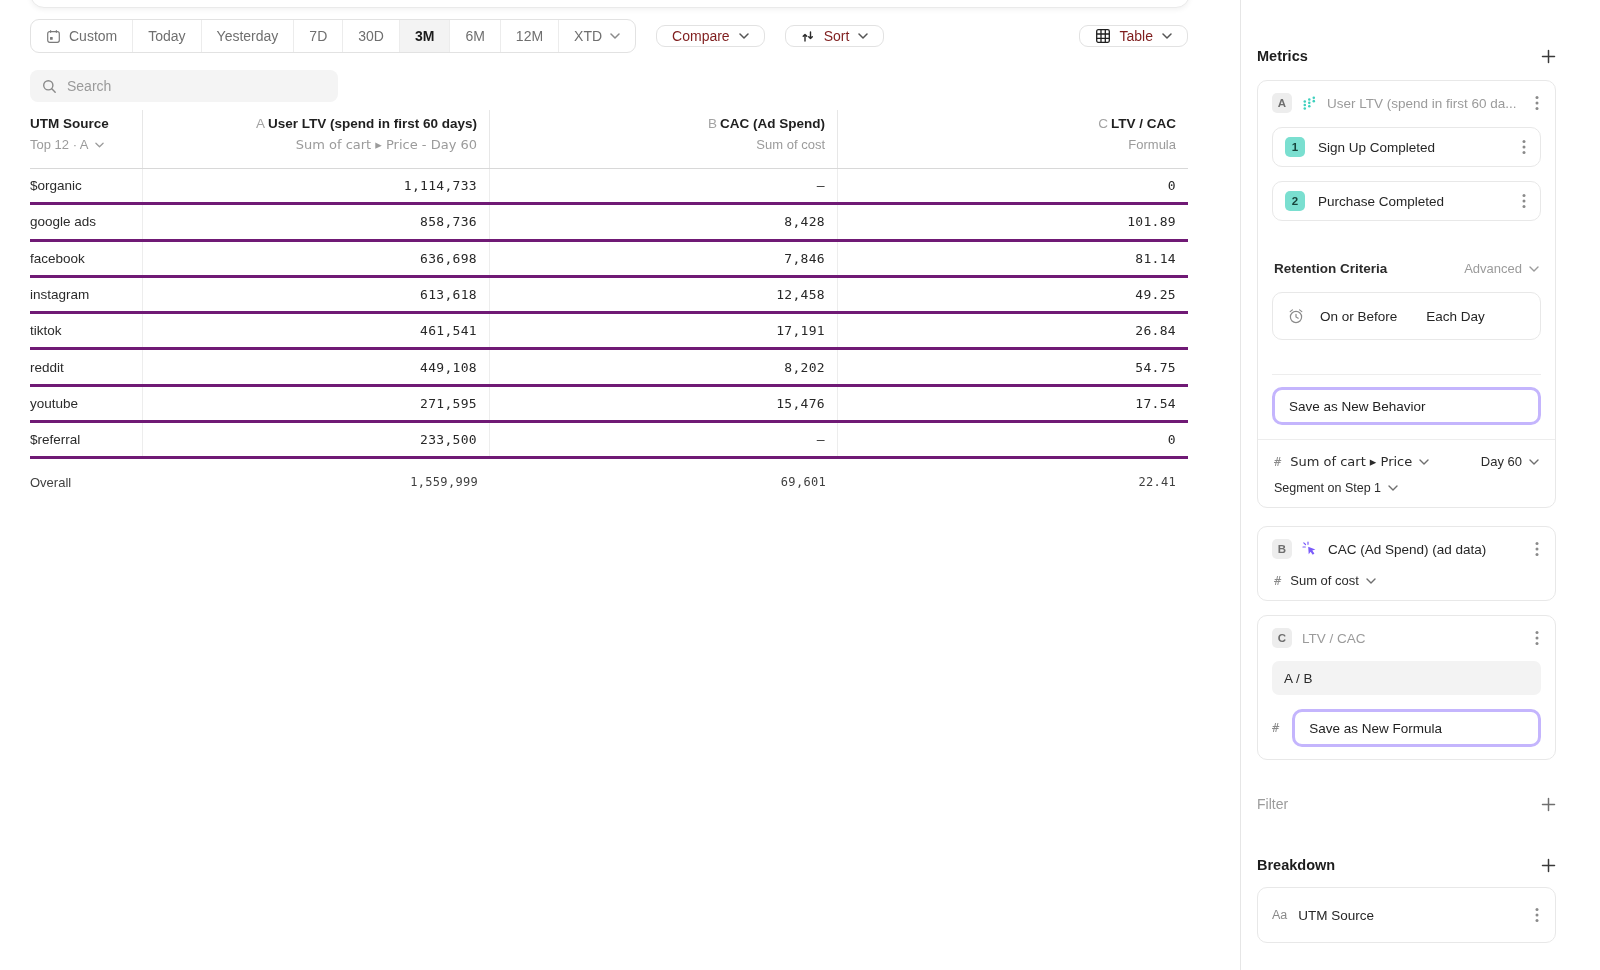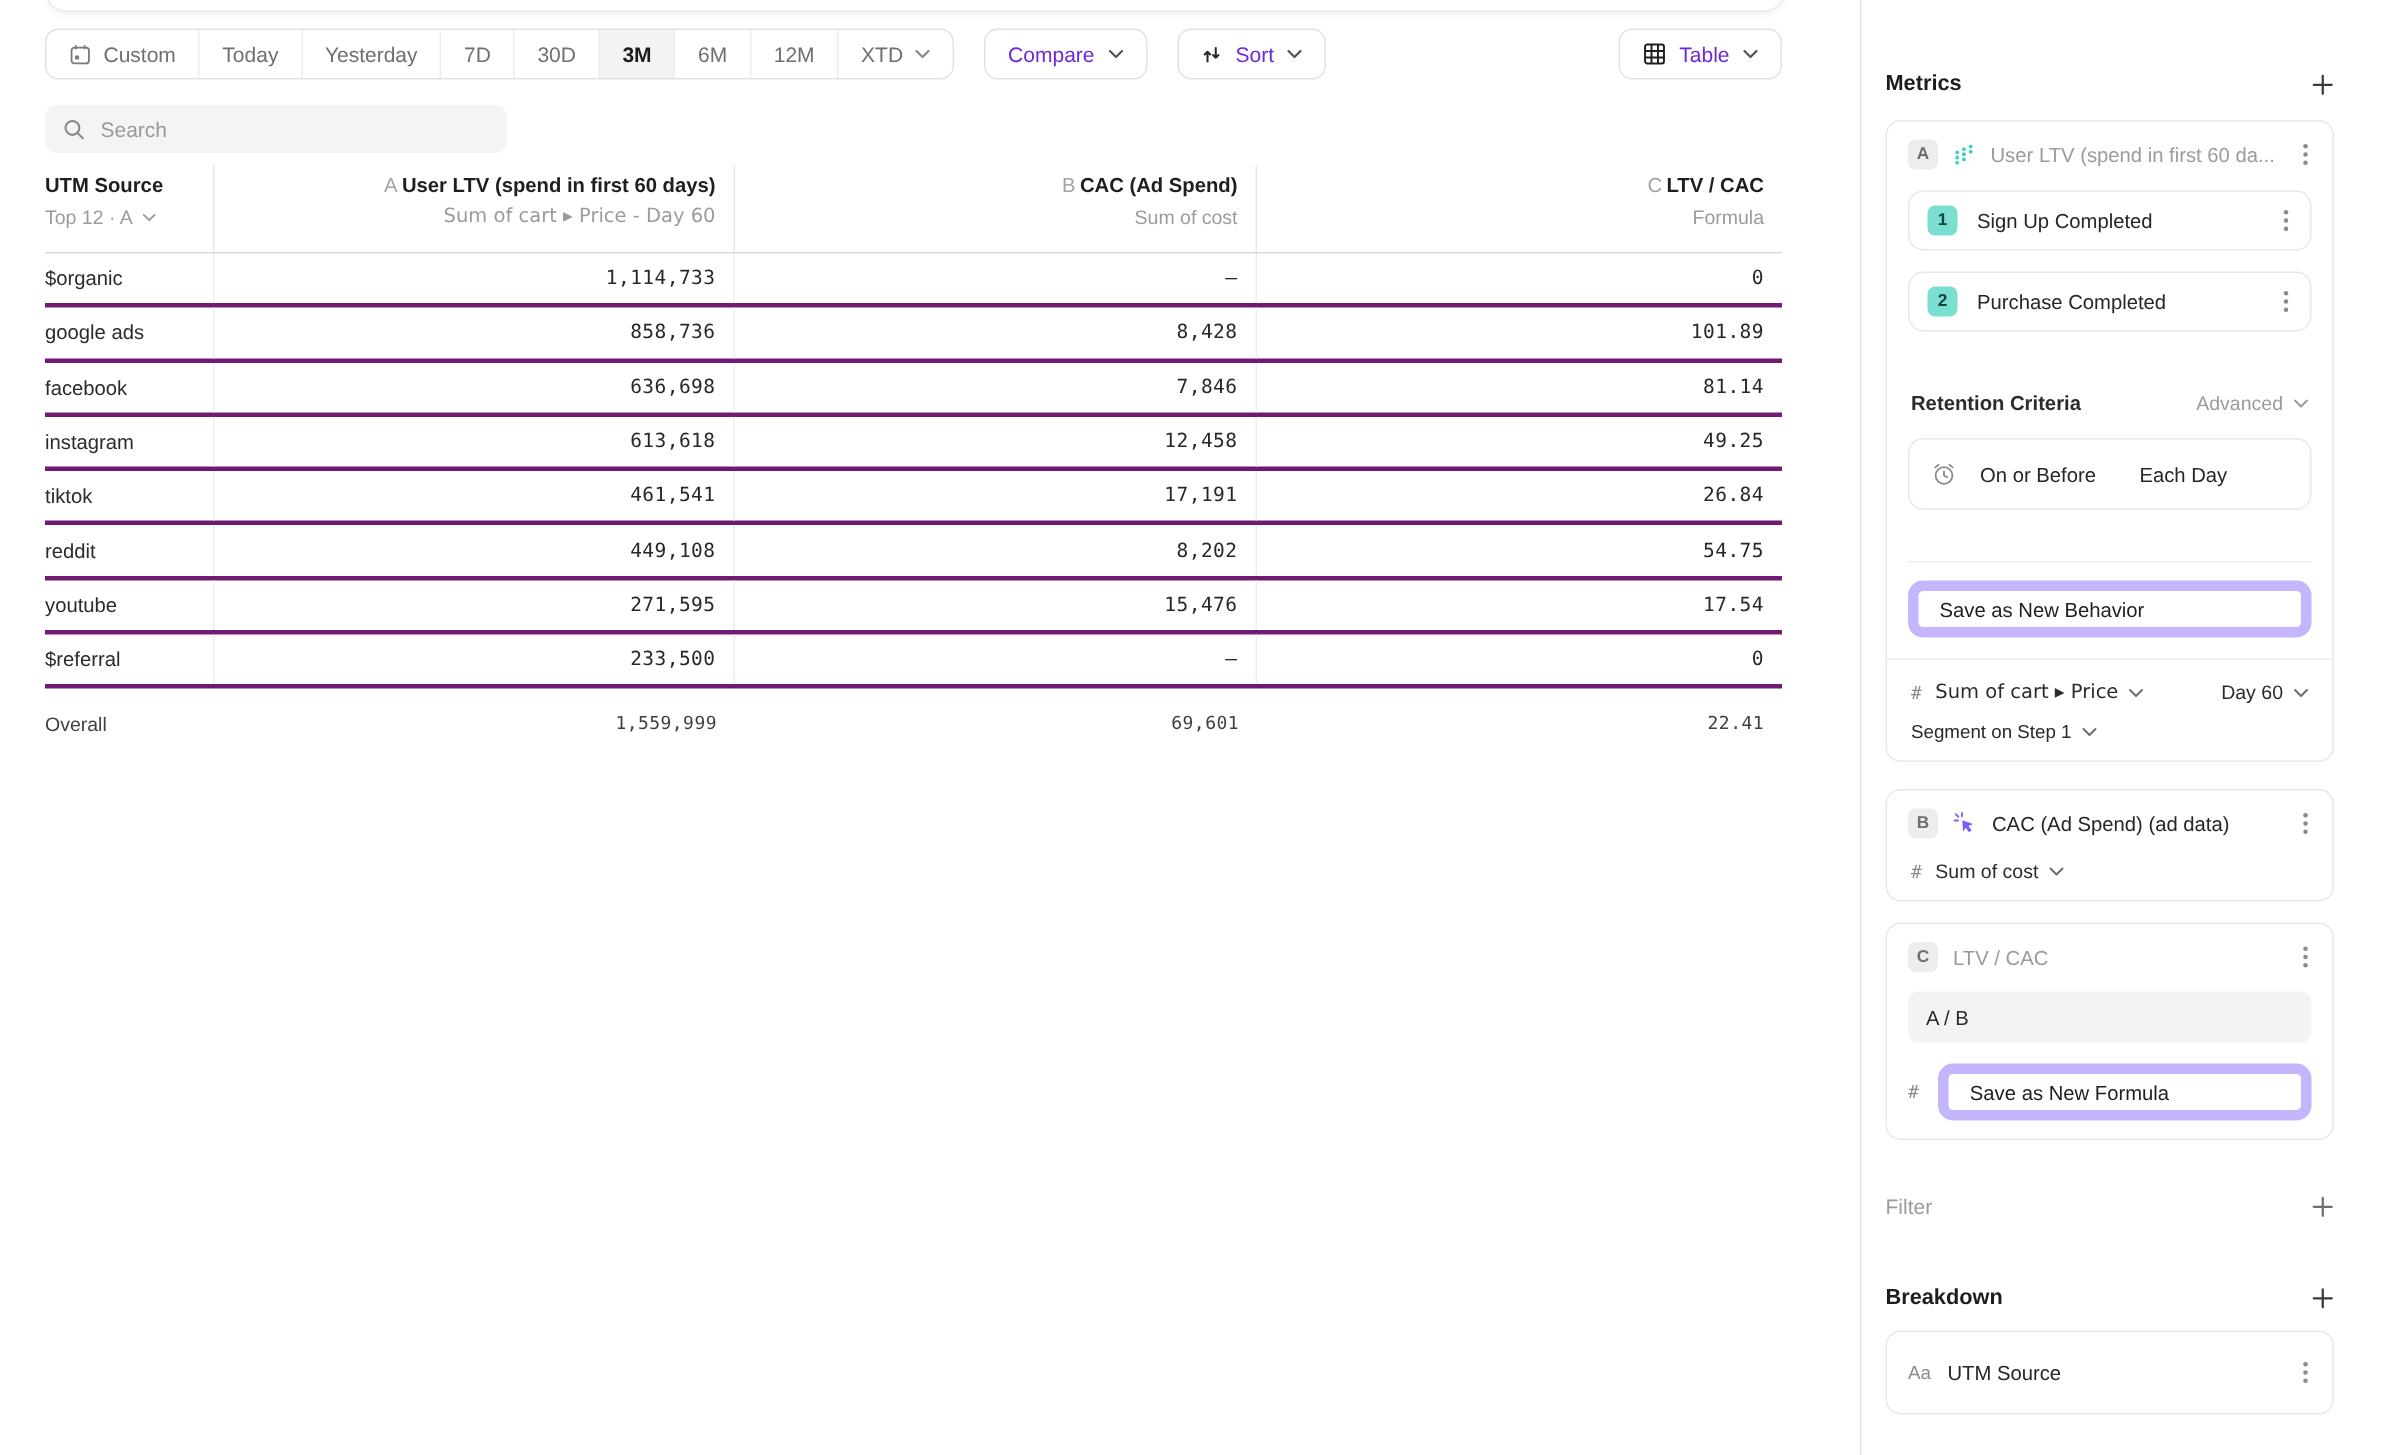--- a/index.html
+++ b/index.html
@@ -15,21 +15,21 @@
   .top-edge { position:absolute; left:30px; top:-20px; width:1160px; height:28px;
     background:#fff; border:1px solid #eaeaea; border-radius:14px;
     box-shadow:0 2px 5px rgba(0,0,0,.05); }
 
   
   .toolbar { position:absolute; left:30px; top:19px; width:1158px; display:flex; align-items:center; gap:20px; }
   .seg { display:flex; align-items:stretch; height:34px; border:1px solid #e2e2e2; border-radius:9px; background:#fff; overflow:hidden; }
   .seg-item { display:flex; align-items:center; gap:8px; padding:0 15px; font-size:14px; color:#6f6f6f; border-left:1px solid #ececec; white-space:nowrap; cursor:pointer; }
   .seg-item:first-child { border-left:none; }
   .seg-item.selected { background:#f3f3f3; color:#1c1c1c; font-weight:700; }
-  .btn { display:flex; align-items:center; gap:9px; height:34px; padding:0 15px; border:1px solid #e2e2e2; border-radius:9px; font-size:14px; color:#6d28d9; background:#fff; font-weight:500; cursor:pointer; white-space:nowrap; }
+  .btn { display:flex; align-items:center; gap:9px; height:22px; padding:0 15px; border:1px solid #e2e2e2; border-radius:9px; font-size:14px; color:#7f1d1d; background:#fff; font-weight:500; cursor:pointer; white-space:nowrap; }
   .table-btn { margin-left:auto; }
 
   
   .search { position:absolute; left:30px; top:70px; width:308px; height:32px; background:#f4f4f4; border-radius:8px; display:flex; align-items:center; gap:10px; padding:0 12px; }
   .search input { flex:1; border:none; background:transparent; outline:none; font-size:14px; color:#333; font-family:inherit; }
   .search input::placeholder { color:#9a9a9a; }
 
   
   .table { position:absolute; left:30px; top:110px; width:1158px; }
   .thead, .trow, .overall-row { display:grid; grid-template-columns:113px 347px 348px 350px; }
@@ -77,21 +77,21 @@
   .ret-title { font-size:13.5px; font-weight:700; color:#2b2b2b; }
   .advanced { display:flex; align-items:center; gap:7px; font-size:13px; color:#9b9b9b; cursor:pointer; }
 
   .crit { border:1px solid #e8e8e8; border-radius:10px; height:48px; display:flex; align-items:center; gap:15px; padding:0 14px; margin-top:16px; }
   .crit .opt { font-size:13.5px; color:#262626; cursor:pointer; }
   .crit .opt + .opt { margin-left:14px; }
 
   .div-inset { border-top:1px solid #ededed; margin-top:34px; }
   .div-bleed { border-top:1px solid #ededed; margin:14px -14px 0; }
 
-  .wide-btn { margin-top:12px; border:7px solid #c4b5fd; border-radius:10px; height:38px; display:flex; align-items:center; padding:0 14px; font-size:13.5px; color:#1f1f1f; background:#fff; cursor:pointer; }
+  .wide-btn { margin-top:12px; border:3px solid #c4b5fd; border-radius:10px; height:38px; display:flex; align-items:center; padding:0 14px; font-size:13.5px; color:#1f1f1f; background:#fff; cursor:pointer; }
 
   .agg-row { display:flex; align-items:center; gap:9px; margin-top:14px; font-size:13px; color:#2b2b2b; padding:0 2px; }
   .hash { color:#8a8a8a; font-size:12px; font-family:"DejaVu Sans Mono",monospace; }
   .chev-gap { display:flex; align-items:center; gap:7px; cursor:pointer; }
   .right-opt { margin-left:auto; }
   .segment-row { display:flex; align-items:center; gap:7px; margin-top:12px; font-size:12.5px; color:#2b2b2b; padding:0 2px; cursor:pointer; }
 
   .card-b { margin-top:18px; }
   .card-c { margin-top:14px; }
   .formula-box { margin-top:13px; background:#f3f3f3; border-radius:7px; height:34px; display:flex; align-items:center; padding:0 12px; font-size:13.5px; color:#2b2b2b; cursor:text; }

